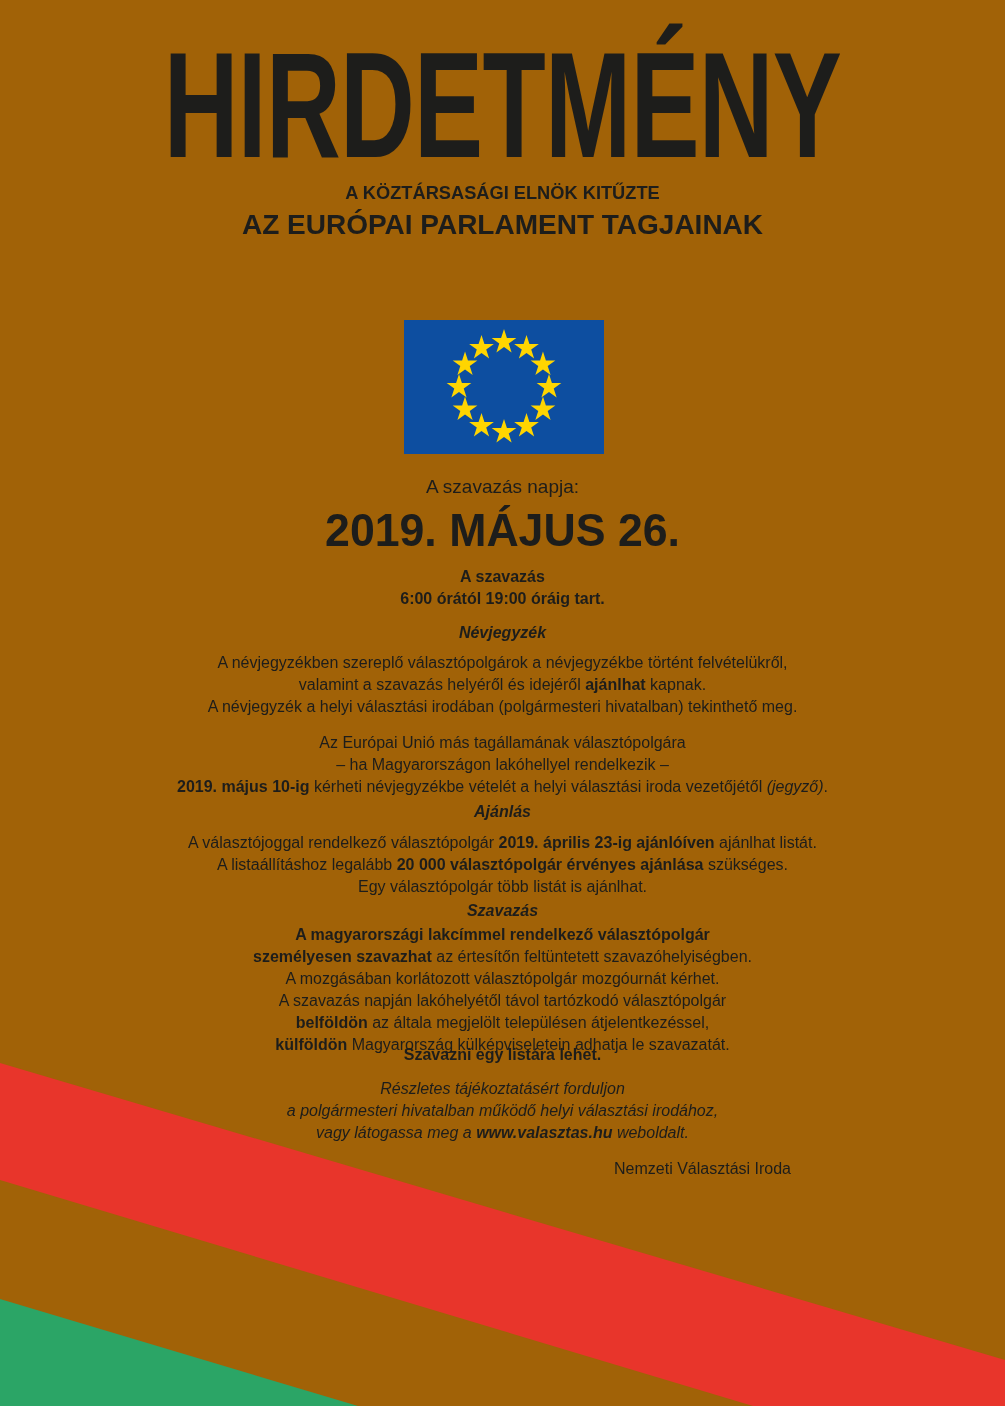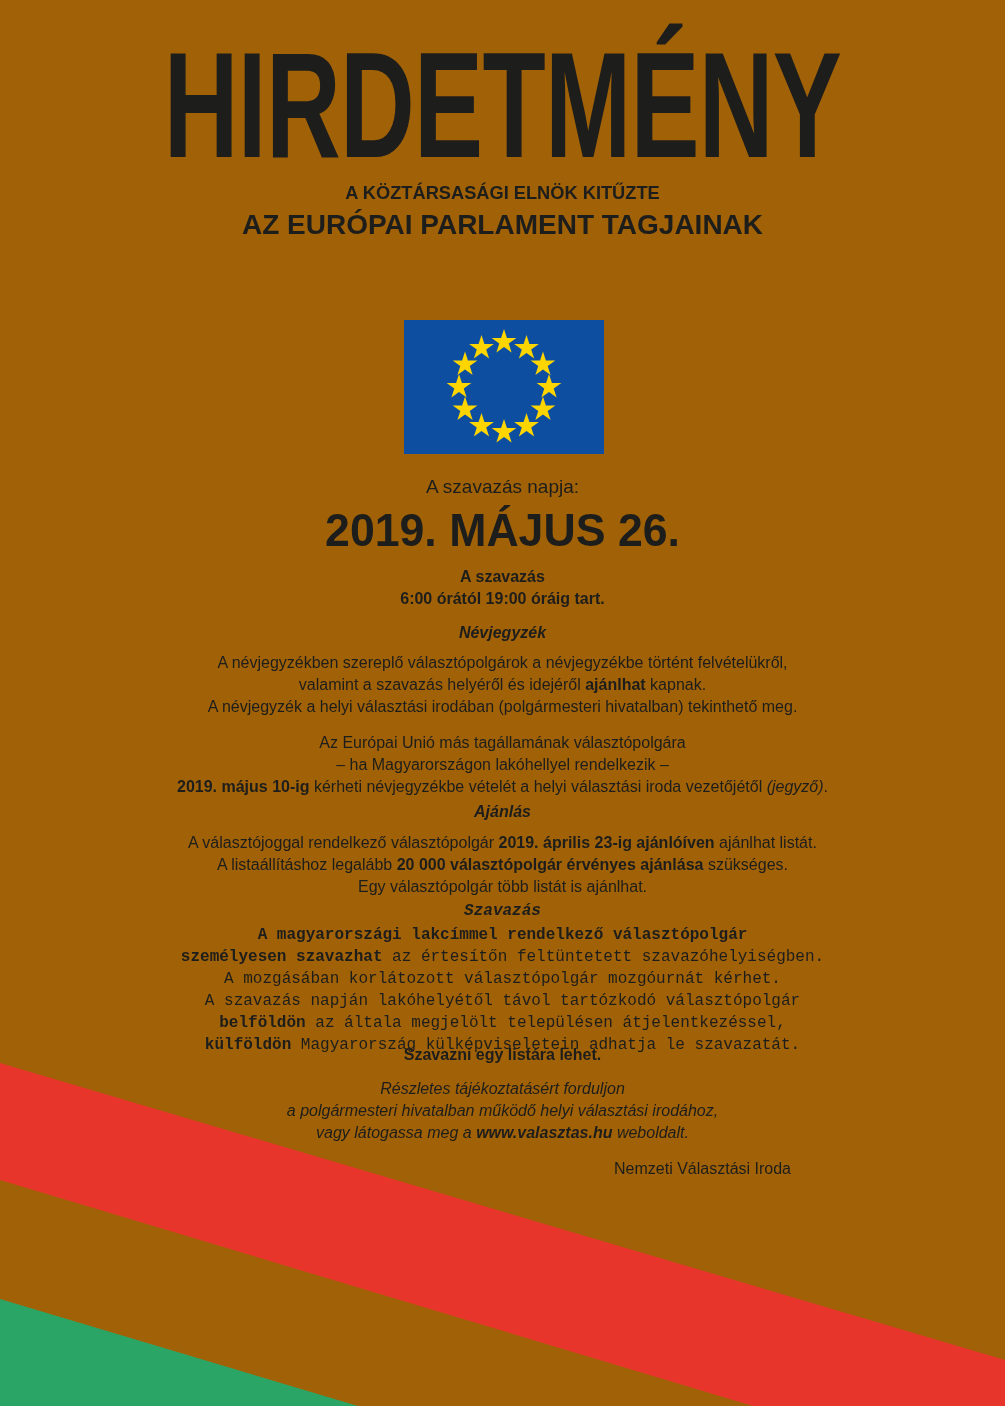--- a/index.html
+++ b/index.html
@@ -47,21 +47,21 @@
     font-size:47px;line-height:52px;font-weight:bold;
     transform:scaleX(0.95);transform-origin:50% 50%;
   }
   #voting-hours{
     top:566px;
     font-size:16px;line-height:22px;font-weight:bold;
   }
   .section{position:absolute;left:0;width:100%;text-align:center;}
   #section-0{top:622px;}
   #section-1{top:801px;}
-  #section-2{top:900px;font-family:Liberation Mono, monospace;}
+  #section-2{top:900px;}
   .sec-heading{
     font-size:16px;line-height:22px;font-weight:bold;font-style:italic;
     margin-bottom:8px;
   }
   #section-1 .sec-heading{margin-bottom:9px;}
   #section-2 .sec-heading{margin-bottom:2px;}
   .para + .para{margin-top:14px;}
   .line{font-size:16px;line-height:22px;height:22px;white-space:nowrap;}
   #emphasis{
     top:1044px;

